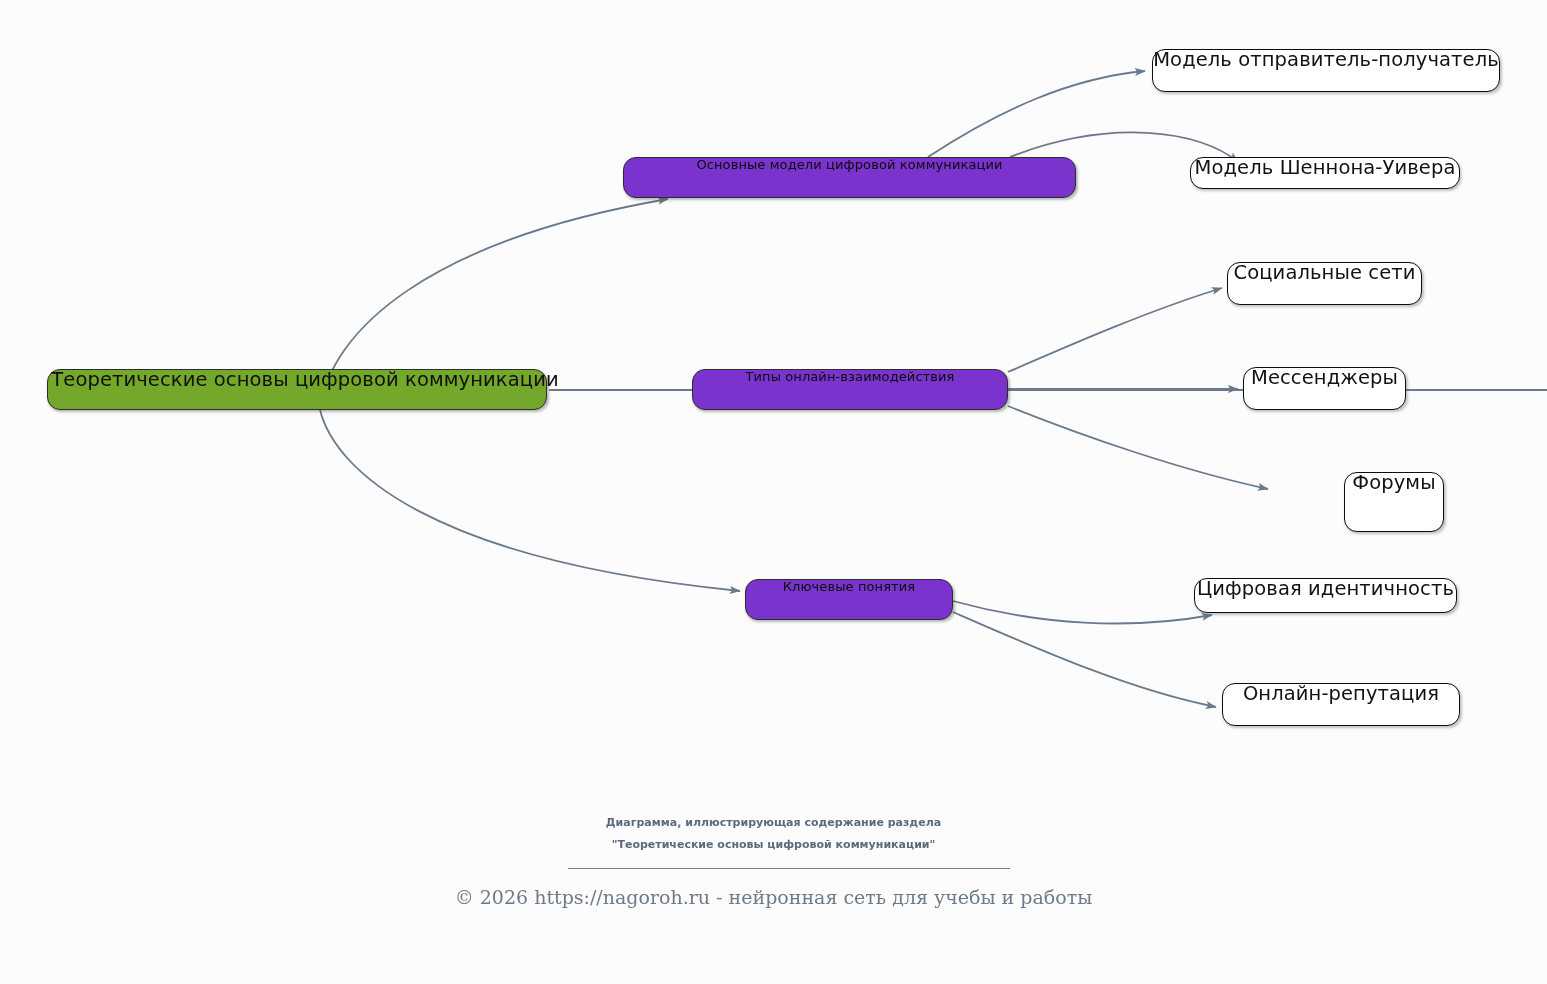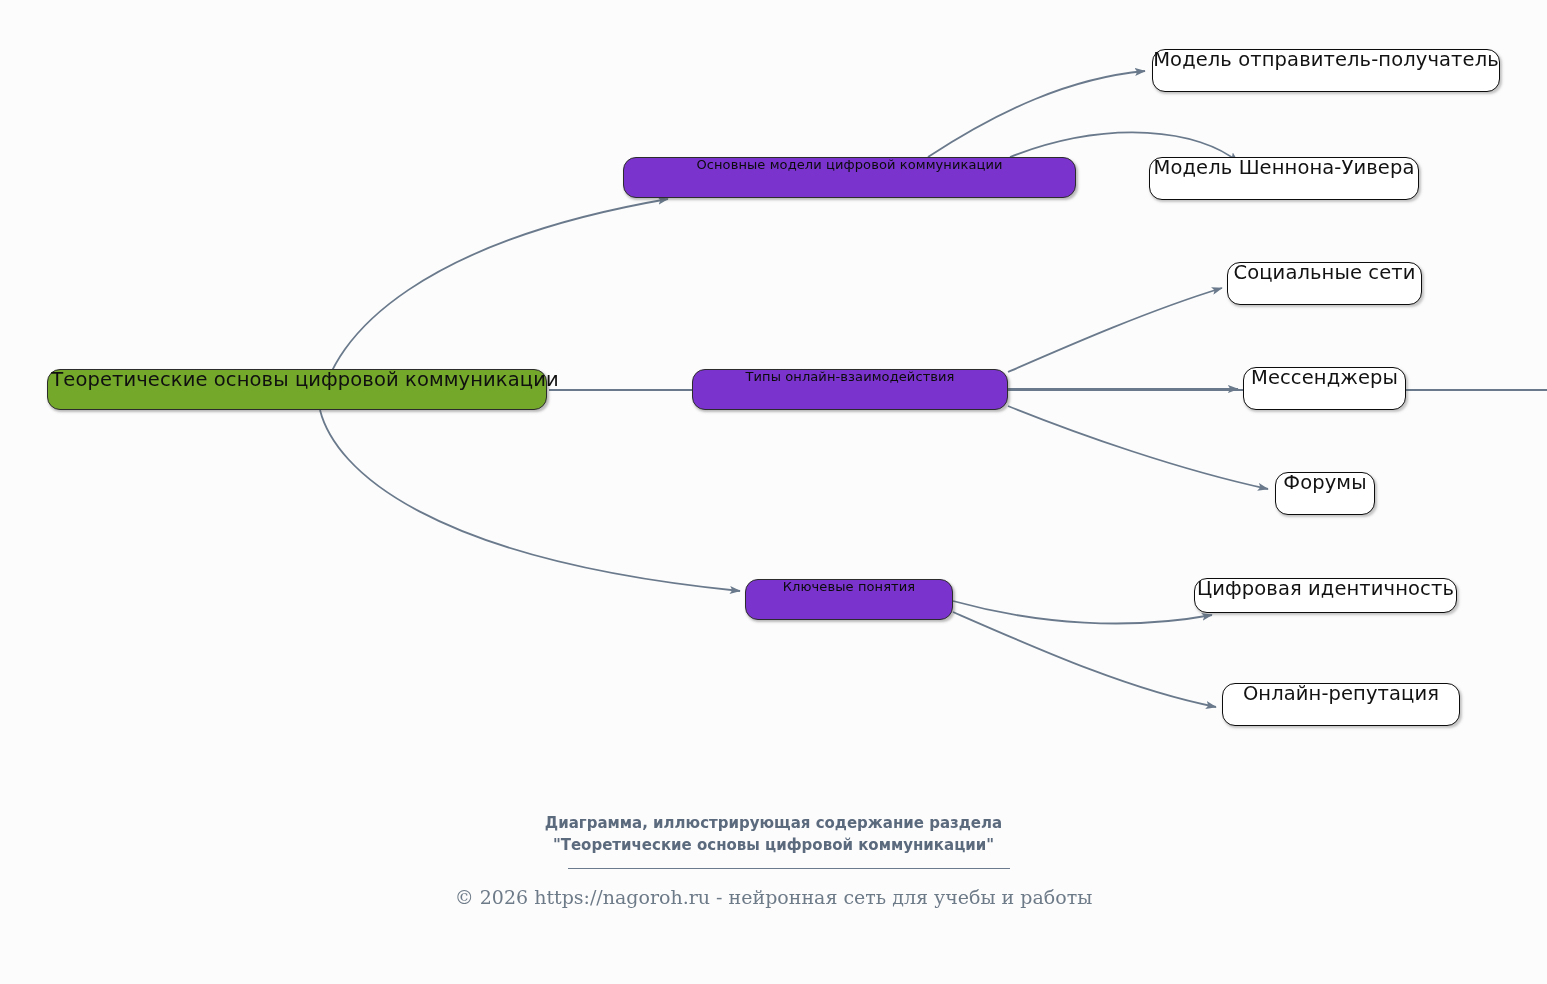--- a/index.html
+++ b/index.html
@@ -65,21 +65,21 @@
     font-size: 19.5px;
     box-shadow: 1.5px 2px 2.5px rgba(90,90,90,0.35);
   }
   .caption {
     position: absolute;
     left: 0;
     width: 1547px;
     text-align: center;
     color: #5c6a7e;
     font-weight: bold;
-    font-size: 15px;
+    font-size: 11px;
     line-height: 22px;
     font-family: "DejaVu Sans", "Liberation Sans", sans-serif;
   }
   .caption-line { display: block; }
   .divider {
     position: absolute;
     height: 0;
     border-top: 1.3px solid #6b7a8c;
   }
   .footer {
@@ -120,33 +120,33 @@
   <div id="nodes">
       <div class="node root" style="left: 47px; top: 369px; width: 500px; height: 41px;">
         <span class="node-label">Теоретические основы цифровой коммуникации</span>
       </div>
       <div class="node branch" style="left: 623px; top: 157px; width: 453px; height: 41px;">
         <span class="node-label">Основные модели цифровой коммуникации</span>
       </div>
       <div class="node leaf" style="left: 1152px; top: 49px; width: 348px; height: 43px;">
         <span class="node-label">Модель отправитель-получатель</span>
       </div>
-      <div class="node leaf" style="left: 1149px; top: 157px; width: 270px; height: 43px;">
+      <div class="node leaf" style="left: 1190px; top: 157px; width: 270px; height: 32px;">
         <span class="node-label">Модель Шеннона-Уивера</span>
       </div>
       <div class="node branch" style="left: 692px; top: 369px; width: 316px; height: 41px;">
         <span class="node-label">Типы онлайн-взаимодействия</span>
       </div>
       <div class="node leaf" style="left: 1227px; top: 262px; width: 195px; height: 43px;">
         <span class="node-label">Социальные сети</span>
       </div>
       <div class="node leaf" style="left: 1243px; top: 367px; width: 163px; height: 43px;">
         <span class="node-label">Мессенджеры</span>
       </div>
-      <div class="node leaf" style="left: 1275px; top: 472px; width: 100px; height: 43px;">
+      <div class="node leaf" style="left: 1344px; top: 472px; width: 100px; height: 60px;">
         <span class="node-label">Форумы</span>
       </div>
       <div class="node branch" style="left: 745px; top: 579px; width: 208px; height: 41px;">
         <span class="node-label">Ключевые понятия</span>
       </div>
       <div class="node leaf" style="left: 1194px; top: 578px; width: 263px; height: 35px;">
         <span class="node-label">Цифровая идентичность</span>
       </div>
       <div class="node leaf" style="left: 1222px; top: 683px; width: 238px; height: 43px;">
         <span class="node-label">Онлайн-репутация</span>

